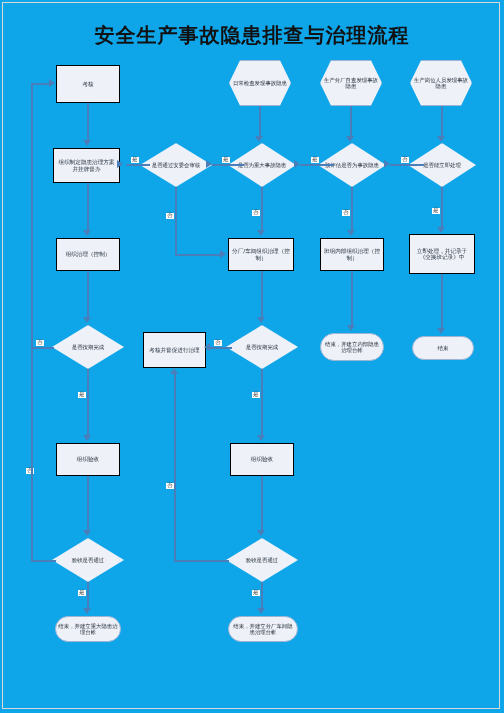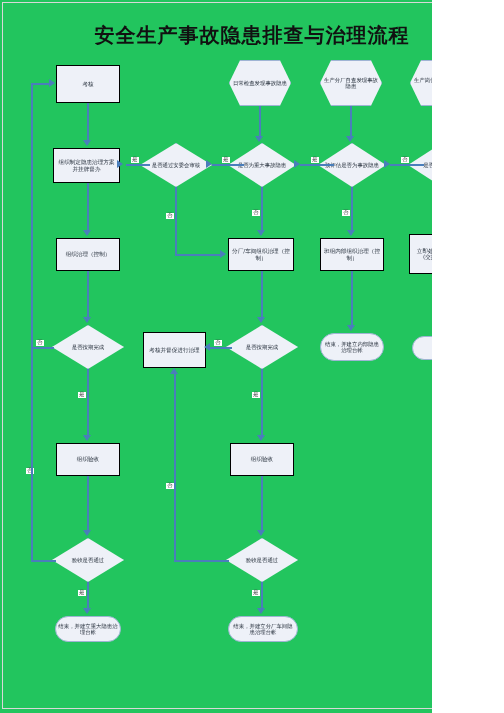--- a/index.html
+++ b/index.html
@@ -1,17 +1,17 @@
 <!DOCTYPE html>
 <html><head>
 <meta charset="utf-8">
 <style>
   html,body{margin:0;padding:0;background:#ffffff;}
   body{font-family:"DejaVu Sans","Liberation Sans",sans-serif;}
-  #canvas{position:relative;width:432px;height:713px;background:#22c55e;overflow:hidden;}
+  #canvas{position:relative;width:504px;height:713px;background:#0ea5e9;overflow:hidden;}
   #frame{position:absolute;left:2px;top:2px;width:498px;height:707px;border:1px solid #d8d8d8;box-sizing:border-box;}
   .title{position:absolute;left:0;top:22px;width:504px;text-align:center;
          font-size:20px;font-weight:bold;color:#111;letter-spacing:1px;}
   
   .node{position:absolute;box-sizing:border-box;display:flex;align-items:center;
         justify-content:center;text-align:center;color:#1d2733;line-height:1.12;}
   .node .tx{display:block;padding:0 2px;}
   .proc{background:#eef1f8;border:1px solid #000;font-size:5.6px;}
   .hex{background:#eef1f8;border:1px solid #9fb4d4;font-size:5.4px;
        clip-path:polygon(18% 0,82% 0,100% 50%,82% 100%,18% 100%,0 50%);}

